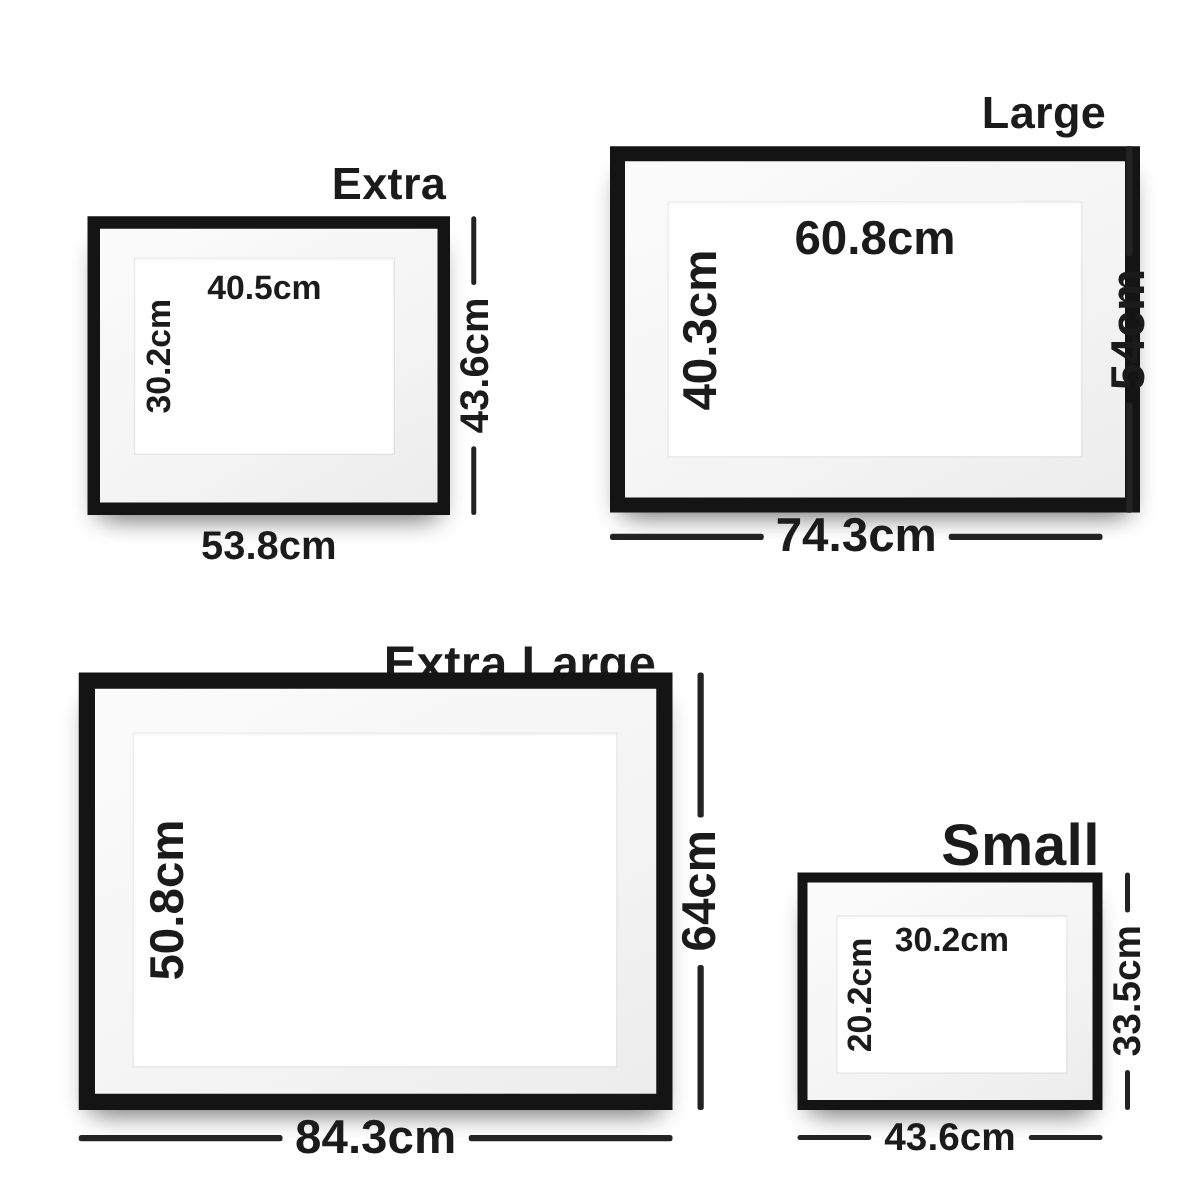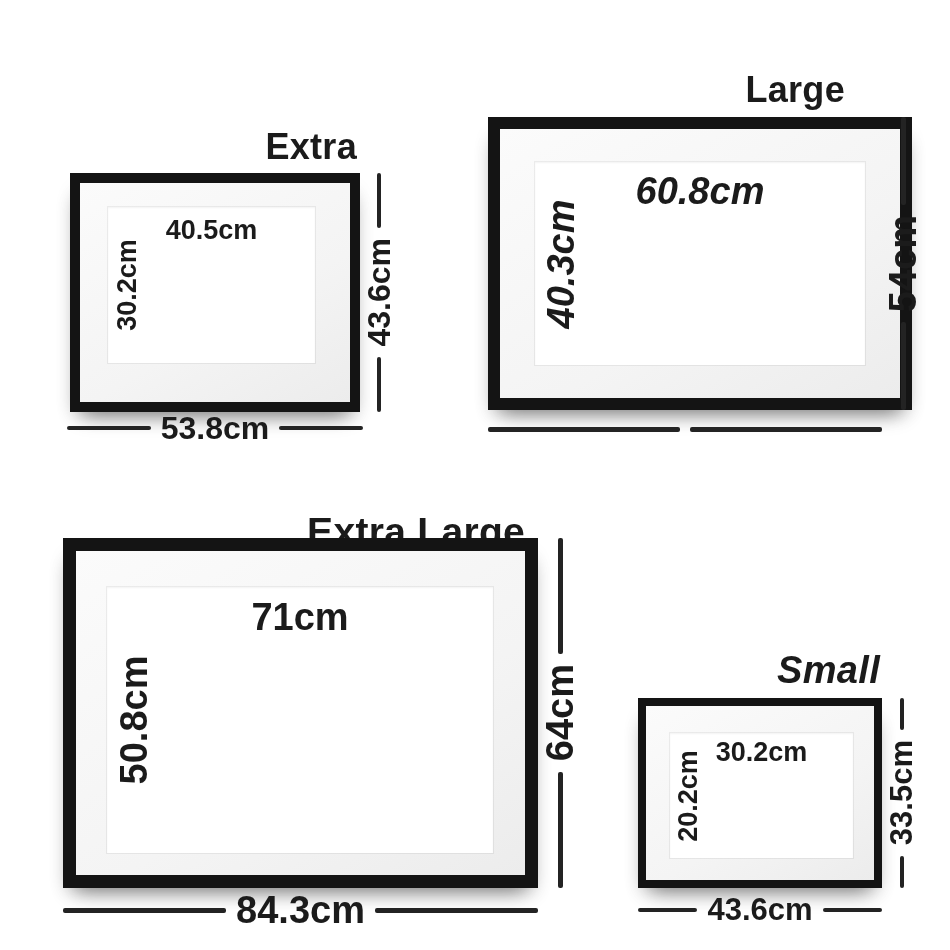--- a/index.html
+++ b/index.html
@@ -103,78 +103,78 @@
         </div>
       </div>
     </div>
 
     <div class="vdim" style="left:357px; top:173px; width:44px; height:239px; font-size:32px;">
       <span class="ln"></span>
       <span class="txt">43.6cm</span>
       <span class="ln"></span>
     </div>
 
-    <div class="hdim" style="left:67px; top:408px; width:296px; height:40px; font-size:32px;">
+    <div class="hdim" style="left:67px; top:408px; width:296px; height:40px; font-size:32px;flex-direction:column;">
       <span class="ln"></span>
       <span class="txt">53.8cm</span>
       <span class="ln"></span>
     </div>
   </div>
 
   <div class="group">
-    <div class="title" style="left:460px; top:70px; width:385px; font-size:36px;">Large</div>
+    <div class="title" style="left:500px; top:70px; width:385px; font-size:36px;">Large</div>
 
-    <div class="frame" style="left:488px; top:117px; width:424px; height:293px;font-style:italic;">
+    <div class="frame" style="left:488px; top:117px; width:424px; height:293px;">
       <div class="mat" style="inset:12px;">
         <div class="opening" style="inset:33px 35px;">
           <div class="wlabel" style="top:8px; font-size:38px;">60.8cm</div>
           <div class="hlabel" style="left:5px; font-size:38px;">40.3cm</div>
         </div>
       </div>
     </div>
 
     <div class="vdim thick" style="left:881px; top:117px; width:44px; height:293px; font-size:38px;">
       <span class="ln"></span>
       <span class="txt">54cm</span>
       <span class="ln"></span>
     </div>
 
     <div class="hdim thick" style="left:488px; top:408px; width:394px; height:42px; font-size:38px;">
       <span class="ln"></span>
+      <span class="txt">74.3cm</span>
       <span class="ln"></span>
     </div>
   </div>
 
   <div class="group">
     <div class="title" style="left:63px; top:511px; width:462px; font-size:39px;">Extra Large</div>
 
     <div class="frame" style="left:63px; top:538px; width:475px; height:350px;">
       <div class="mat" style="inset:13px;">
         <div class="opening" style="inset:36px 32px 22px 31px;">
-          <div class="wlabel" style="top:9px; font-size:38px;">71cm</div>
           <div class="hlabel" style="left:6px; font-size:38px;">50.8cm</div>
         </div>
       </div>
     </div>
 
     <div class="vdim thick" style="left:538px; top:538px; width:44px; height:350px; font-size:38px;">
       <span class="ln"></span>
       <span class="txt">64cm</span>
       <span class="ln"></span>
     </div>
 
     <div class="hdim thick" style="left:63px; top:889px; width:475px; height:42px; font-size:38px;">
       <span class="ln"></span>
       <span class="txt">84.3cm</span>
       <span class="ln"></span>
     </div>
   </div>
 
   <div class="group">
-    <div class="title" style="left:638px; top:650px; width:242px; font-size:38px;font-style:italic;">Small</div>
+    <div class="title" style="left:638px; top:650px; width:242px; font-size:47px;">Small</div>
 
     <div class="frame" style="left:638px; top:698px; width:244px; height:190px;">
       <div class="mat" style="inset:8px;">
         <div class="opening" style="inset:27px 21px 22px 24px;">
           <div class="wlabel" style="top:4px; font-size:27px;">30.2cm</div>
           <div class="hlabel" style="left:3px; font-size:27px;">20.2cm</div>
         </div>
       </div>
     </div>
 

